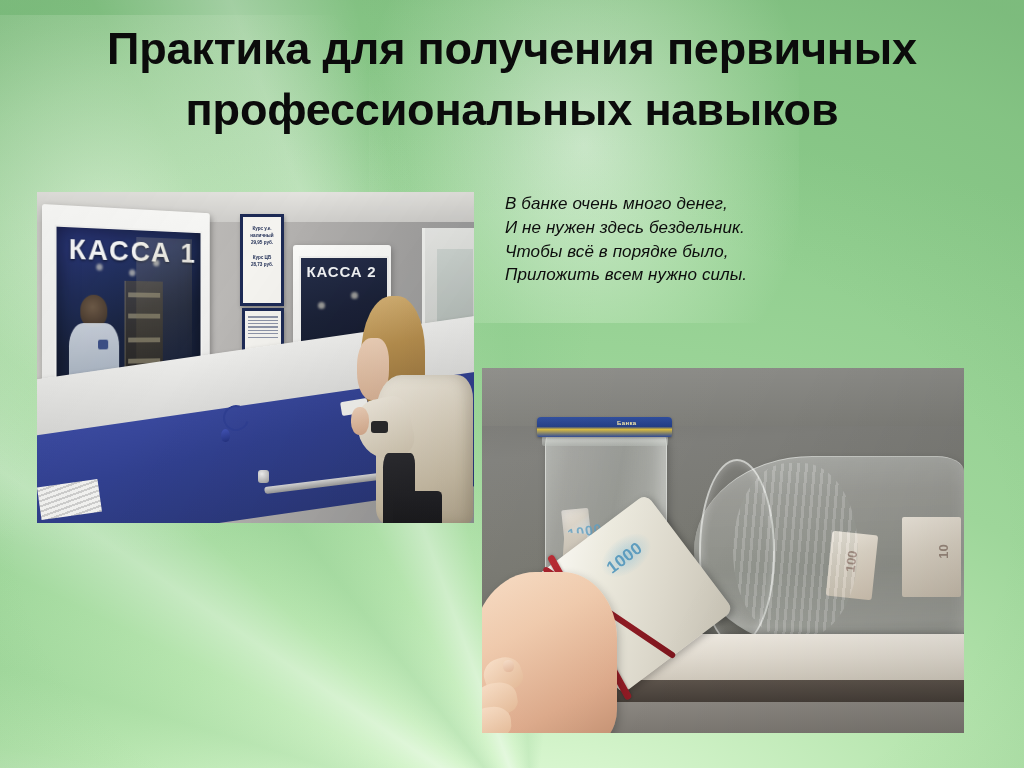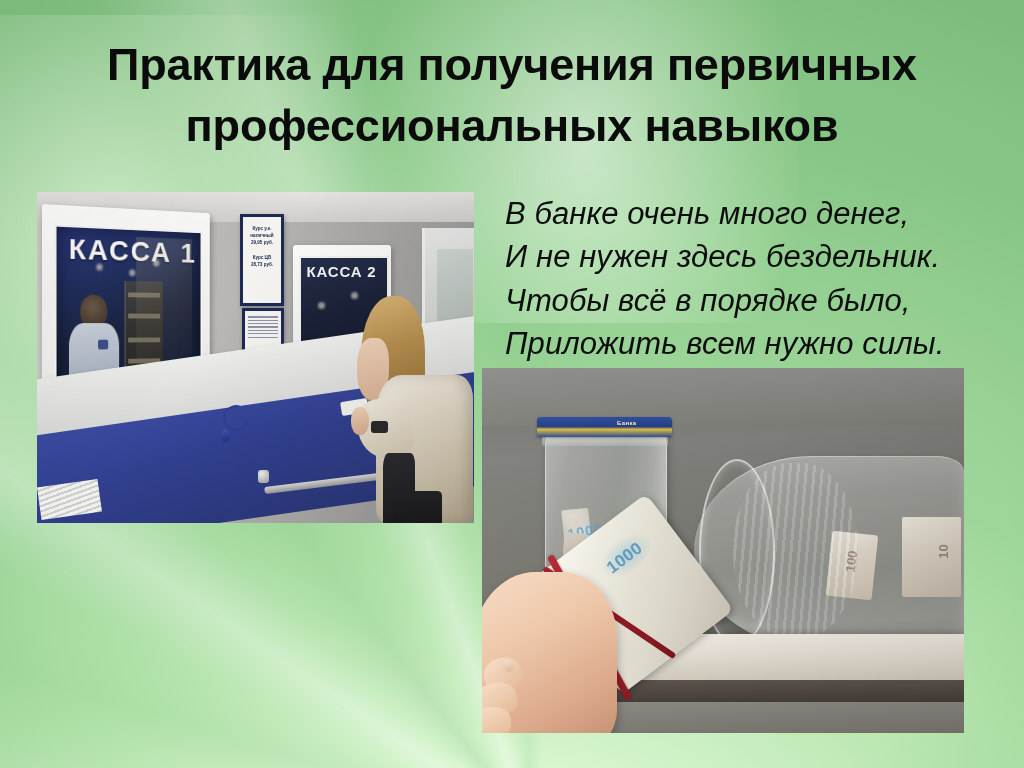--- a/index.html
+++ b/index.html
@@ -88,40 +88,40 @@
     position: absolute;
     inset: 0;
     background: radial-gradient(ellipse 92% 80% at 50% 70%,
       rgba(0,0,0,0) 52%, rgba(60,120,60,0.10) 86%, rgba(50,110,55,0.17) 100%);
   }
 
   
   .title {
     position: absolute;
     left: 52px;
-    top: 34px;
+    top: 18px;
     width: 920px;
     text-align: center;
     color: #0b0b0b;
     font-family: "Liberation Sans", sans-serif;
     font-weight: 700;
     font-size: 45px;
     line-height: 1.36;
     letter-spacing: -0.2px;
     white-space: pre-line;
     z-index: 6;
   }
 
   
   .poem {
     position: absolute;
     color: #0d0d0d;
     font-family: "Liberation Sans", sans-serif;
     font-style: italic;
-    font-size: 31px;
+    font-size: 17px;
     line-height: 1.40;
     white-space: pre-line;
     letter-spacing: 0.1px;
     z-index: 6;
   }
   .poem-right { left: 505px; top: 192px; width: 500px; }
   .poem-left  { left: 32px;  top: 566px; width: 440px; }
 
   
   .photo {

